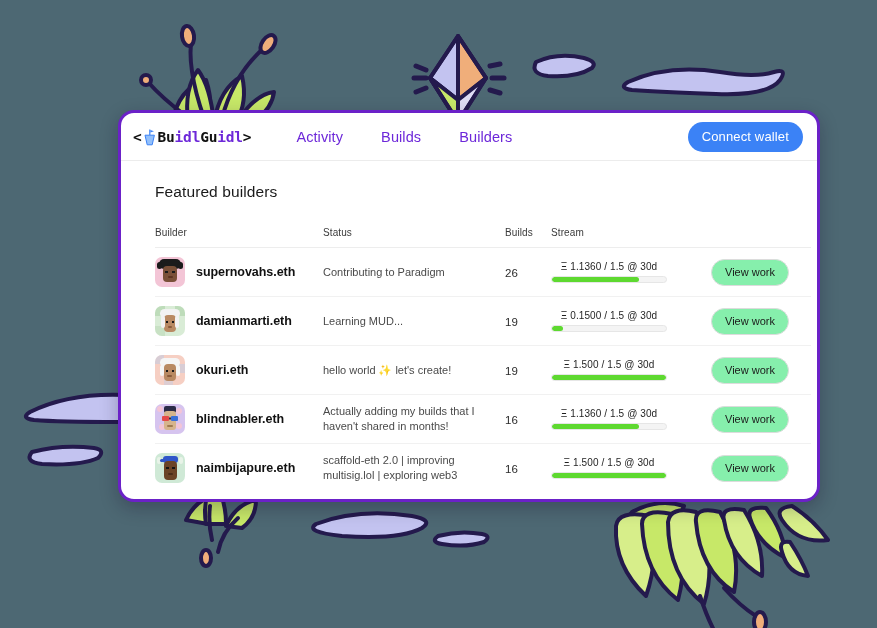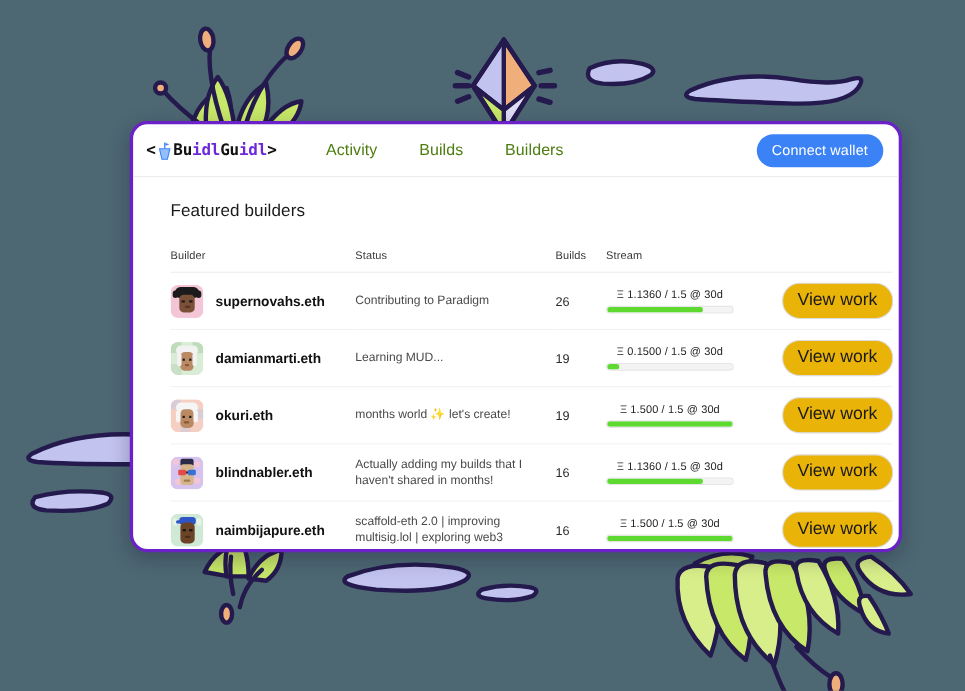--- a/index.html
+++ b/index.html
@@ -61,21 +61,21 @@
     top: 1px;
   }
   .nav-links {
     display: flex;
     align-items: center;
     gap: 38px;
     margin-left: 45px;
   }
   .nav-link {
     font-size: 14.5px;
-    color: #4d7c0f;
+    color: #6d28d9;
     letter-spacing: 0.1px;
     cursor: pointer;
   }
   .connect-btn {
     position: absolute;
     right: 14px; top: 9px;
     background: #3b82f6;
     color: #ffffff;
     font-size: 13px;
     padding: 7px 14px 8px;
@@ -167,23 +167,23 @@
     border-radius: 4px;
     overflow: hidden;
   }
   .stream-fill {
     height: 100%;
     background: #5ed930;
     border-radius: 4px;
   }
 
   .view-btn {
-    font-size: 16px;
+    font-size: 11px;
     color: #1a1a1a;
-    background: #eab308;
+    background: #86efac;
     border: 1px solid #dcdcdc;
     border-radius: 16px;
     padding: 6px 13px 7px;
     cursor: pointer;
     white-space: nowrap;
     font-family: "Liberation Sans", sans-serif;
   }
 </style>
 </head>
 <body>
@@ -383,21 +383,21 @@
      <rect x="5" y="10" width="4" height="11" rx="2" fill="#f5f5f5"></rect>
      <rect x="21" y="10" width="4" height="11" rx="2" fill="#f5f5f5"></rect>
      <rect x="11" y="15" width="2" height="2" fill="#1a1a1a"></rect>
      <rect x="17" y="15" width="2" height="2" fill="#1a1a1a"></rect>
      <rect x="12" y="20" width="5" height="2" rx="1" fill="#8a5a3a"></rect>
                   </svg></span>
         <span class="builder-name">okuri.eth</span>
       </div>
     </td>
     <td class="col-status">
-      <div class="status-text">months world ✨ let's create!</div>
+      <div class="status-text">hello world ✨ let's create!</div>
     </td>
     <td class="col-builds">
       <span class="builds-count">19</span>
     </td>
     <td class="col-stream">
       <div class="stream-wrap">
         <div class="stream-label">Ξ 1.500 / 1.5 @ 30d</div>
         <div class="stream-track">
           <div class="stream-fill" style="width:100%"></div>
         </div>

